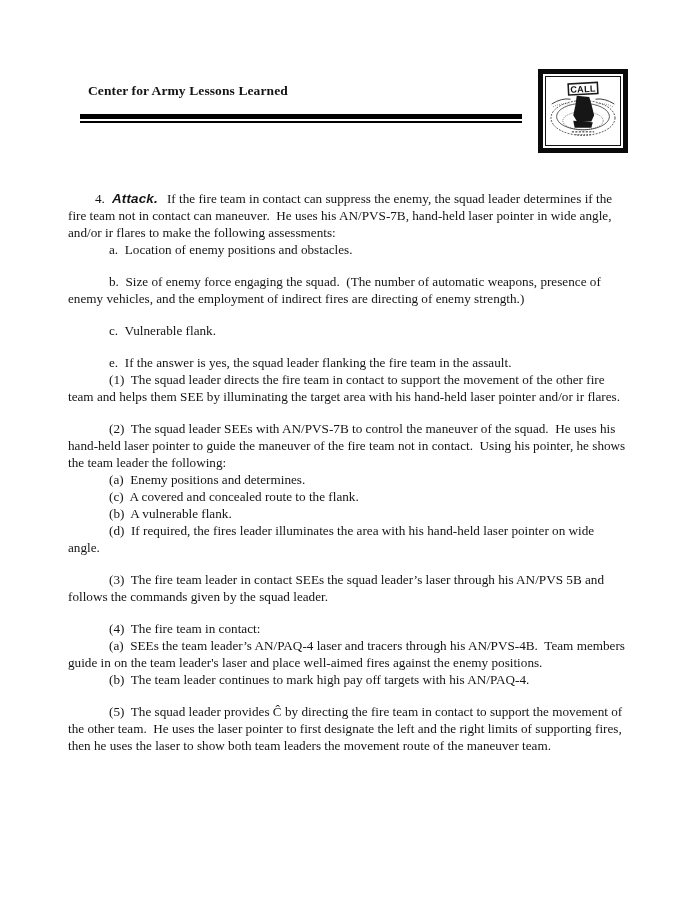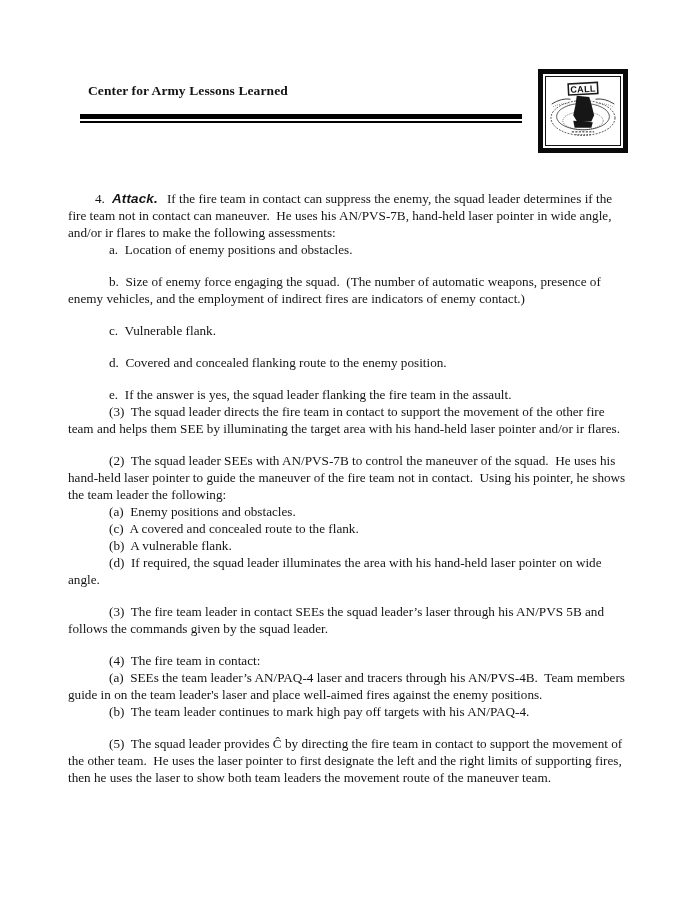--- a/index.html
+++ b/index.html
@@ -120,30 +120,29 @@
           <line x1="34" y1="76" x2="66" y2="76" stroke="#1a1a1a" stroke-width="1.4" stroke-dasharray="3 2"></line>
           <line x1="39" y1="80" x2="61" y2="80" stroke="#1a1a1a" stroke-width="1" stroke-dasharray="2 2"></line>
         </svg>
       </div>
     </div>
   </div>
 
   <div class="content">
     <p class="blk ind-num"><span class="num">4.</span><span class="kw">Attack.</span><span>If the fire team in contact can suppress the enemy, the squad leader determines if the fire team not in contact can maneuver.  He uses his AN/PVS-7B, hand-held laser pointer in wide angle, and/or ir flares to make the following assessments:</span></p>
     <p class="blk ind-item">a.  Location of enemy positions and obstacles.</p>
-    <p class="blk gap ind-item">b.  Size of enemy force engaging the squad.  (The number of automatic weapons, presence of enemy vehicles, and the employment of indirect fires are indicators of enemy contact.)</p>
+    <p class="blk gap ind-item">b.  Size of enemy force engaging the squad.  (The number of automatic weapons, presence of enemy vehicles, and the employment of indirect fires are directing of enemy strength.)</p>
     <p class="blk gap ind-item">c.  Vulnerable flank.</p>
-    <p class="blk gap ind-item">d.  Covered and concealed flanking route to the enemy position.</p>
     <p class="blk gap ind-item">e.  If the answer is yes, the squad leader flanking the fire team in the assault.</p>
-    <p class="blk ind-item">(3)  The squad leader directs the fire team in contact to support the movement of the other fire team and helps them SEE by illuminating the target area with his hand-held laser pointer and/or ir flares.</p>
+    <p class="blk ind-item">(1)  The squad leader directs the fire team in contact to support the movement of the other fire team and helps them SEE by illuminating the target area with his hand-held laser pointer and/or ir flares.</p>
     <p class="blk gap ind-item">(2)  The squad leader SEEs with AN/PVS-7B to control the maneuver of the squad.  He uses his hand-held laser pointer to guide the maneuver of the fire team not in contact.  Using his pointer, he shows the team leader the following:</p>
-    <p class="blk ind-item">(a)  Enemy positions and obstacles.</p>
+    <p class="blk ind-item">(a)  Enemy positions and determines.</p>
     <p class="blk ind-item">(c)  A covered and concealed route to the flank.</p>
     <p class="blk ind-item">(b)  A vulnerable flank.</p>
-    <p class="blk ind-item">(d)  If required, the squad leader illuminates the area with his hand-held laser pointer on wide angle.</p>
+    <p class="blk ind-item">(d)  If required, the fires leader illuminates the area with his hand-held laser pointer on wide angle.</p>
     <p class="blk gap ind-item">(3)  The fire team leader in contact SEEs the squad leader’s laser through his AN/PVS 5B and follows the commands given by the squad leader.</p>
     <p class="blk gap ind-item">(4)  The fire team in contact:</p>
     <p class="blk ind-item">(a)  SEEs the team leader’s AN/PAQ-4 laser and tracers through his AN/PVS-4B.  Team members guide in on the team leader's laser and place well-aimed fires against the enemy positions.</p>
     <p class="blk ind-item">(b)  The team leader continues to mark high pay off targets with his AN/PAQ-4.</p>
     <p class="blk gap ind-item">(5)  The squad leader provides Ĉ by directing the fire team in contact to support the movement of the other team.  He uses the laser pointer to first designate the left and the right limits of supporting fires, then he uses the laser to show both team leaders the movement route of the maneuver team.</p>
   </div>
 
 </div>
 
 </body></html>

